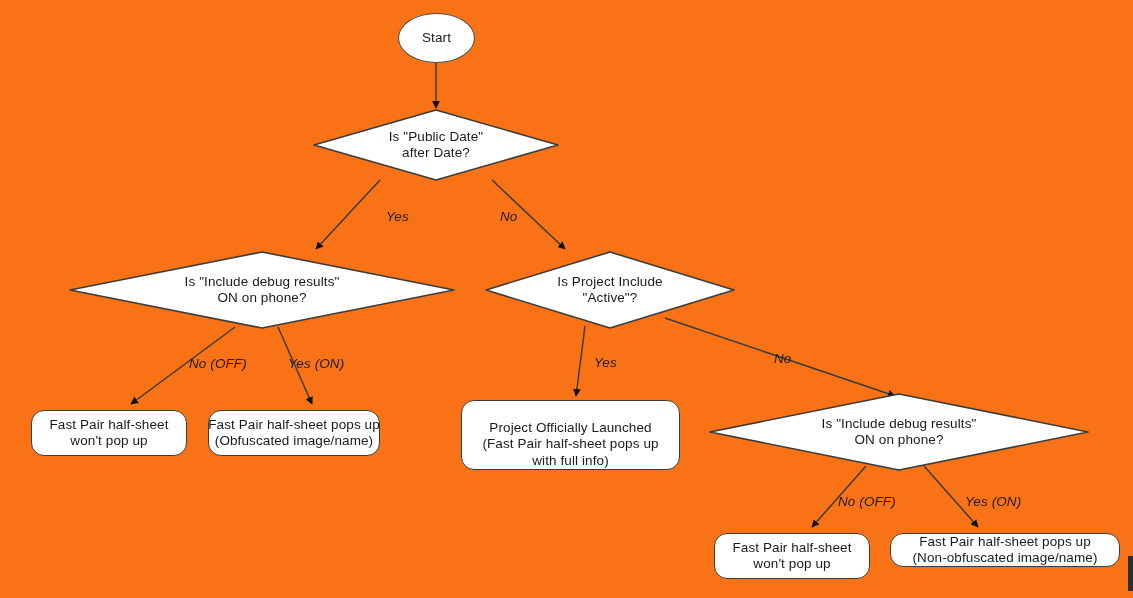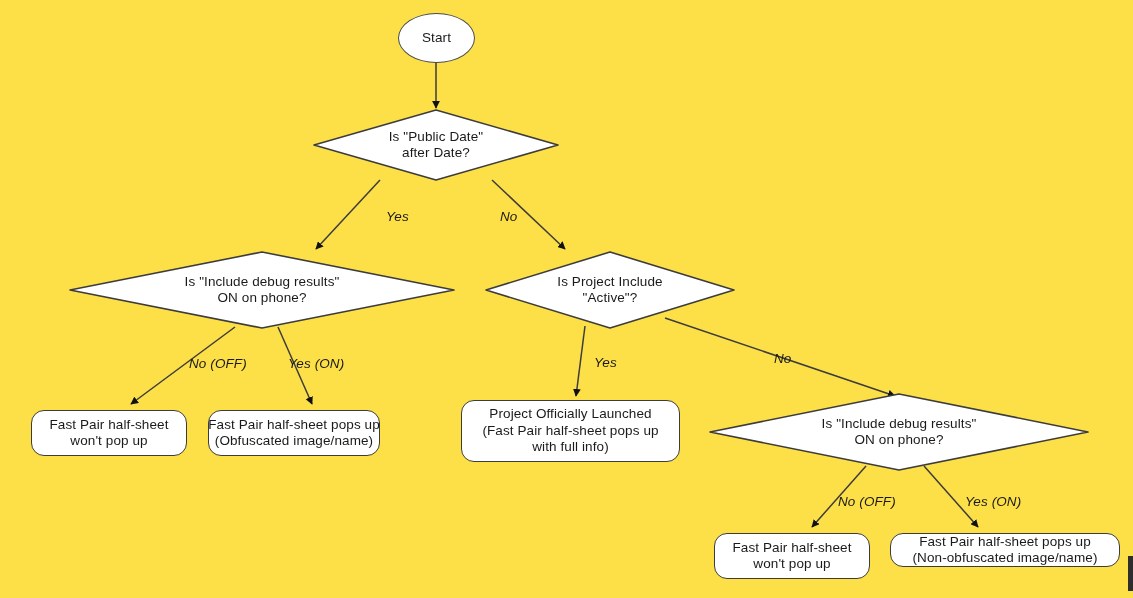--- a/index.html
+++ b/index.html
@@ -7,21 +7,21 @@
     padding: 0;
     background: #ffffff;
   }
   body {
     font-family: "Liberation Sans", sans-serif;
   }
   #canvas {
     position: relative;
     width: 1133px;
     height: 598px;
-    background: #fde047;
+    background: #f97316;
     overflow: hidden;
   }
   #edges {
     position: absolute;
     left: 0;
     top: 0;
     width: 1133px;
     height: 598px;
   }
   .node {
@@ -150,21 +150,21 @@
   <div class="node node-terminal" style="left:31px; top:410px; width:156px; height:46px;">
     <div><span>Fast Pair half-sheet</span>
 <span>won't pop up</span></div>
   </div>
 
   <div class="node node-terminal" style="left:208px; top:410px; width:172px; height:46px;">
     <div><span>Fast Pair half-sheet pops up</span>
 <span>(Obfuscated image/name)</span></div>
   </div>
 
-  <div class="node node-terminal" style="left:461px; top:400px; width:219px; height:62px;">
+  <div class="node node-terminal" style="left:461px; top:400px; width:219px; height:70px;align-items:flex-end;">
     <div><span>Project Officially Launched</span>
 <span>(Fast Pair half-sheet pops up</span>
 <span>with full info)</span></div>
   </div>
 
   <div class="node node-terminal" style="left:714px; top:533px; width:156px; height:46px;">
     <div><span>Fast Pair half-sheet</span>
 <span>won't pop up</span></div>
   </div>
 

